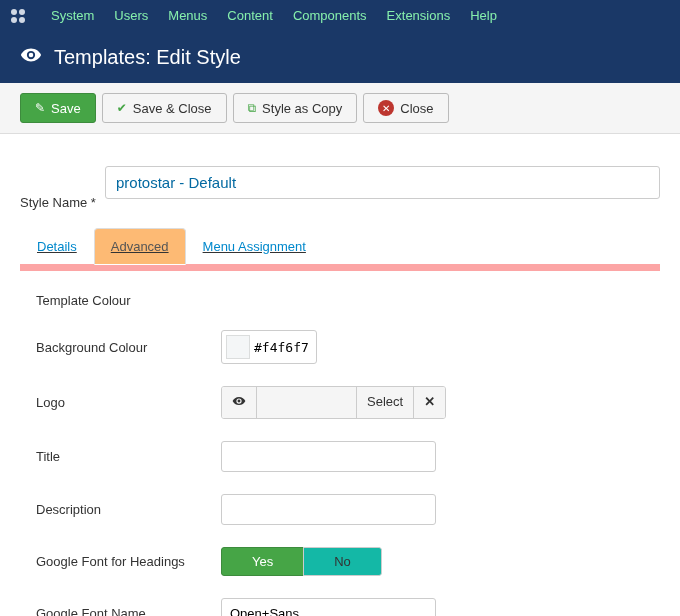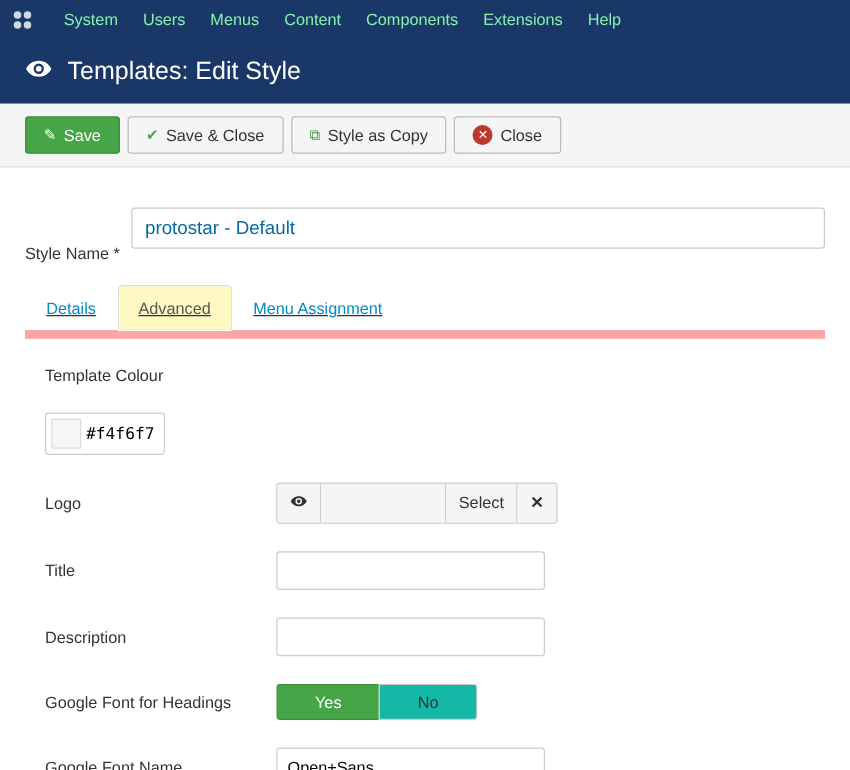--- a/index.html
+++ b/index.html
@@ -16,21 +16,21 @@
 .btn .ic { font-size: 12px; }
 .ic.check { color: #46a546; }
 .ic.copy { color: #46a546; }
 .ic.cancel { background: #bd362f; color: #fff; border-radius: 50%; width: 16px; height: 16px; display: inline-flex; align-items: center; justify-content: center; font-size: 10px; }
 .content { padding: 20px; }
 .row { display: flex; align-items: center; margin-bottom: 18px; }
 .row label { width: 85px; font-size: 13px; margin-top: 41px; }
 .row input[type=text].wide { flex: 1; padding: 7px 10px; border: 1px solid #ccc; border-radius: 3px; font-size: 15px; color: #0369a1; }
 .tabs { display: flex; border-bottom: 7px solid #fca5a5; margin-bottom: 22px; text-decoration: underline; }
 .tab { padding: 10px 16px; font-size: 13px; color: #0088cc; cursor: pointer; border: 1px solid transparent; border-bottom: none; }
-.tab.active { color: #555; border-color: #ddd; border-bottom: 1px solid #fff; margin-bottom: -1px; border-radius: 4px 4px 0 0; background: #fef9c3; }
+.tab.active { color: #555; border-color: #ddd; border-bottom: 1px solid #fff; margin-bottom: -1px; border-radius: 4px 4px 0 0; background: #fdba74; }
 .form-row { display: flex; align-items: center; margin-bottom: 22px; margin-left: 16px; }
 .form-row .flabel { width: 185px; font-size: 13px; color: #333; }
 .form-row .fcontrol { flex: 1; }
 .color-input { display: flex; align-items: center; border: 1px solid #ccc; border-radius: 3px; overflow: hidden; width: fit-content; background: #fff; }
 .color-input .swatch { width: 24px; height: 24px; margin: 4px; border: 1px solid rgba(0,0,0,0.1); }
 .color-input input { border: none; padding: 6px 8px 6px 0; font-size: 13px; width: 62px; outline: none; font-family: monospace; }
 .media-input { display: flex; border: 1px solid #ccc; border-radius: 3px; overflow: hidden; width: fit-content; }
 .media-input .eye { padding: 7px 10px; background: #f5f5f5; border-right: 1px solid #ccc; }
 .media-input .val { width: 100px; padding: 6px; background: #f5f5f5; border-right: 1px solid #ccc; }
 .media-input .sel { padding: 7px 10px; background: #f5f5f5; border-right: 1px solid #ccc; cursor: pointer; }
@@ -103,20 +103,21 @@
     <div class="tab">Details</div>
     <div class="tab active">Advanced</div>
     <div class="tab">Menu Assignment</div>
   </div>
 
   <div class="form-row">
     <div class="flabel">Template Colour</div>
   </div>
 
   <div class="form-row">
+    <div class="flabel">Background Colour</div>
     <div class="fcontrol">
       <div class="color-input">
         <div class="swatch" style="background:#f4f6f7"></div>
         <input type="text" value="#f4f6f7" style="">
       </div>
     </div>
   </div>
 
   <div class="form-row">
     <div class="flabel">Logo</div>

